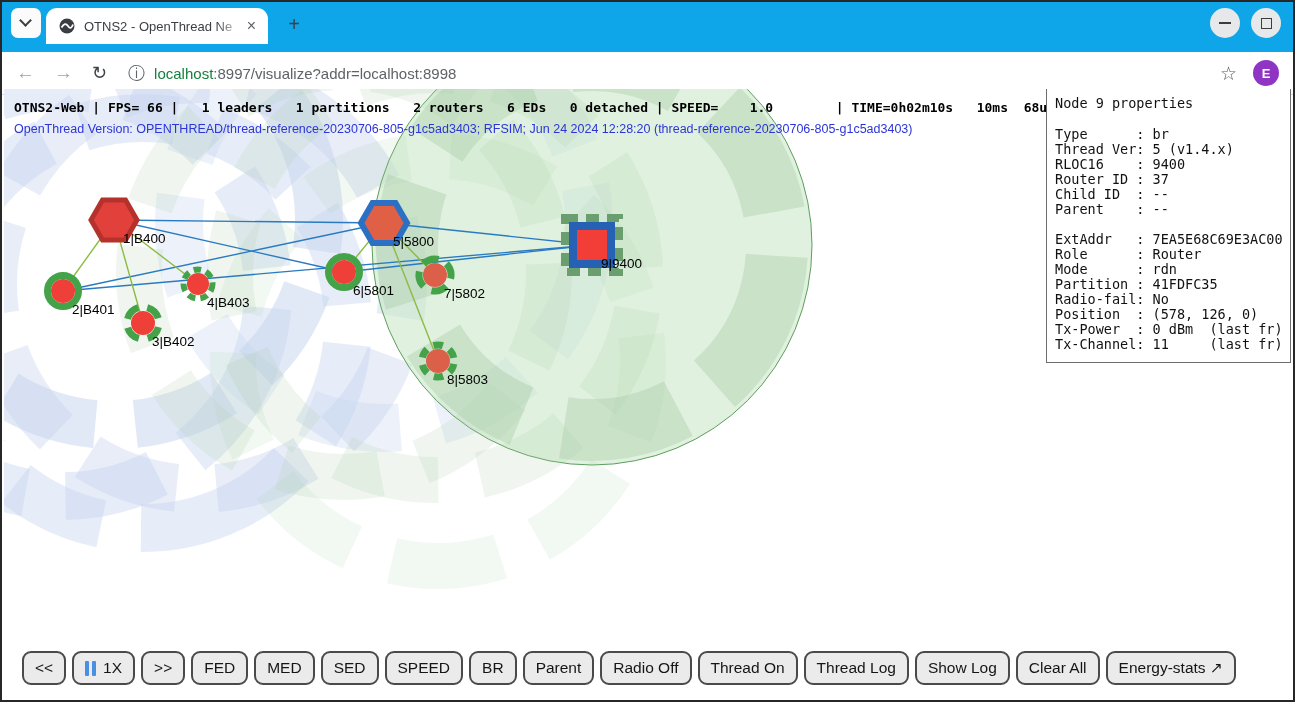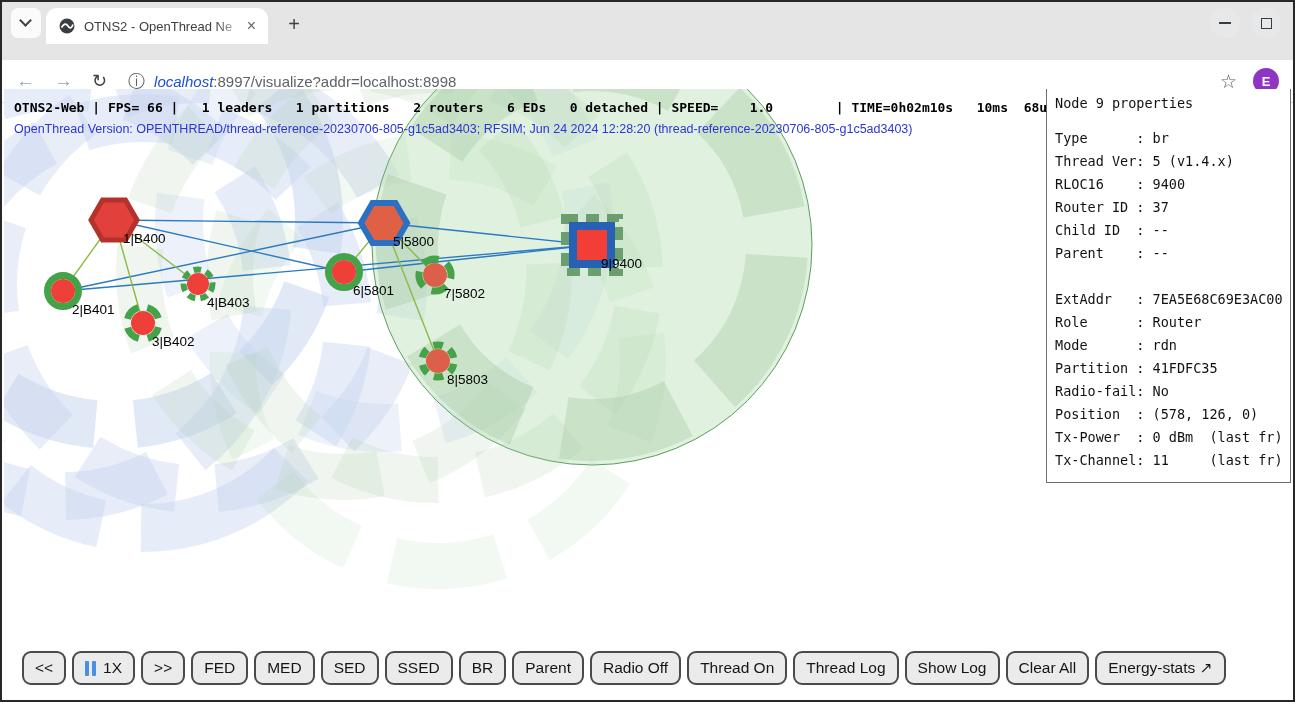--- a/index.html
+++ b/index.html
@@ -3,21 +3,21 @@
 <meta charset="utf-8">
 <style>
   * { margin:0; padding:0; box-sizing:border-box; }
   html,body { background:#555; }
   .window {
     position:relative; width:1295px; height:702px; background:#fff;
     border:2px solid #272727; overflow:hidden;
     font-family:"Liberation Sans", sans-serif;
   }
   
-  .tabstrip { position:relative; height:58px; background:#e5e5e5; }
+  .tabstrip { position:relative; height:50px; background:#0ea5e9; }
   .tab-search-btn {
     position:absolute; left:9px; top:6px; width:30px; height:30px;
     background:#fbfbfc; border-radius:7px; cursor:pointer;
   }
   .chev { position:absolute; left:10px; top:8px; width:9px; height:9px;
     border-right:2px solid #3c4043; border-bottom:2px solid #3c4043; transform:rotate(45deg); }
   .tab {
     position:absolute; left:44px; top:6px; width:222px; height:36px;
     background:#fff; border-radius:11px 11px 0 0;
     display:flex; align-items:center; padding:0 10px 0 13px; cursor:pointer;
@@ -33,21 +33,21 @@
     display:flex; align-items:center; justify-content:center; cursor:pointer; }
   .glyph-min { width:12px; height:2px; background:#3c3c3c; }
   .glyph-max { width:11px; height:11px; border:1.6px solid #3c3c3c; }
   
   .navbar { height:43px; background:#fff; border-bottom:1px solid #d7dade;
     display:flex; align-items:center; padding:0 14px; }
   .nav-ic { font-size:19px; color:#9aa1a9; margin-right:19px; cursor:pointer; }
   .nav-reload { font-size:18px; color:#3f4348; margin-right:21px; cursor:pointer; }
   .nav-info { font-size:17px; color:#5f6368; margin-right:9px; cursor:pointer; }
   .urlbox { flex:1; font-size:15px; white-space:nowrap; overflow:hidden; cursor:text; }
-  .url-host { color:#1d4ed8;font-style:italic; }
+  .url-host { color:#15803d; }
   .url-rest { color:#5f6368;margin-top:44px; }
   .nav-star { font-size:19px; color:#50555a; margin:0 16px 0 8px; cursor:pointer; }
   .avatar { width:26px; height:26px; border-radius:50%; background:#8f35c4; color:#fff;
     font-size:13px; font-weight:bold; display:flex; align-items:center; justify-content:center; cursor:pointer; }
   
   .content { position:absolute; top:87px; left:2px; right:2px; bottom:2px; background:#fff; overflow:hidden; }
   svg.canvas { position:absolute; inset:0; z-index:1; }
   svg.canvas text { font:13.5px "Liberation Sans", sans-serif; fill:#000; }
   .statusline {
     position:absolute; z-index:2; left:10px; top:11px;
@@ -57,21 +57,21 @@
   .versionline {
     position:absolute; z-index:2; left:10px; top:33px;
     font:12.5px "Liberation Sans", sans-serif; color:#2b35d8; white-space:pre;
   }
   .props {
     position:absolute; z-index:2; top:-2px; right:0; width:245px;
     background:#fff; border:1px solid #6e6e6e; padding:7px 23px 10px 8px;
     font:13.5px "DejaVu Sans Mono","Liberation Mono",monospace; color:#111;
   }
   .props-title { margin-bottom:16px; white-space:pre; }
-  .props-text { font:inherit; white-space:pre; line-height:23px; }
+  .props-text { font:inherit; white-space:pre; line-height:15px; }
   
   .bottombar { position:absolute; z-index:2; left:18px; bottom:13px; display:flex; gap:6px; }
   .tb-btn {
     height:34px; padding:0 11px; background:#ebebeb; color:#151515;
     border:2px solid #4a4a4a; border-radius:9px; font-size:15.5px;
     font-family:"Liberation Sans", sans-serif;
     display:inline-flex; align-items:center; white-space:nowrap; cursor:pointer;
   }
   .pause-icon { display:inline-flex; gap:3px; margin-right:7px; }
   .pause-icon i { display:block; width:4px; height:15px; background:#4a90e2; border-radius:1px; }
@@ -208,21 +208,21 @@
     <div class="bottombar">
         <button class="tb-btn">&lt;&lt;</button>
         <button class="tb-btn"><span class="pause-icon">
             <i></i>
             <i></i>
           </span>1X</button>
         <button class="tb-btn">&gt;&gt;</button>
         <button class="tb-btn">FED</button>
         <button class="tb-btn">MED</button>
         <button class="tb-btn">SED</button>
-        <button class="tb-btn">SSED</button>
+        <button class="tb-btn">SPEED</button>
         <button class="tb-btn">BR</button>
         <button class="tb-btn">Parent</button>
         <button class="tb-btn">Radio Off</button>
         <button class="tb-btn">Thread On</button>
         <button class="tb-btn">Thread Log</button>
         <button class="tb-btn">Show Log</button>
         <button class="tb-btn">Clear All</button>
         <button class="tb-btn">Energy-stats ↗</button>
       </div>
   </div>

